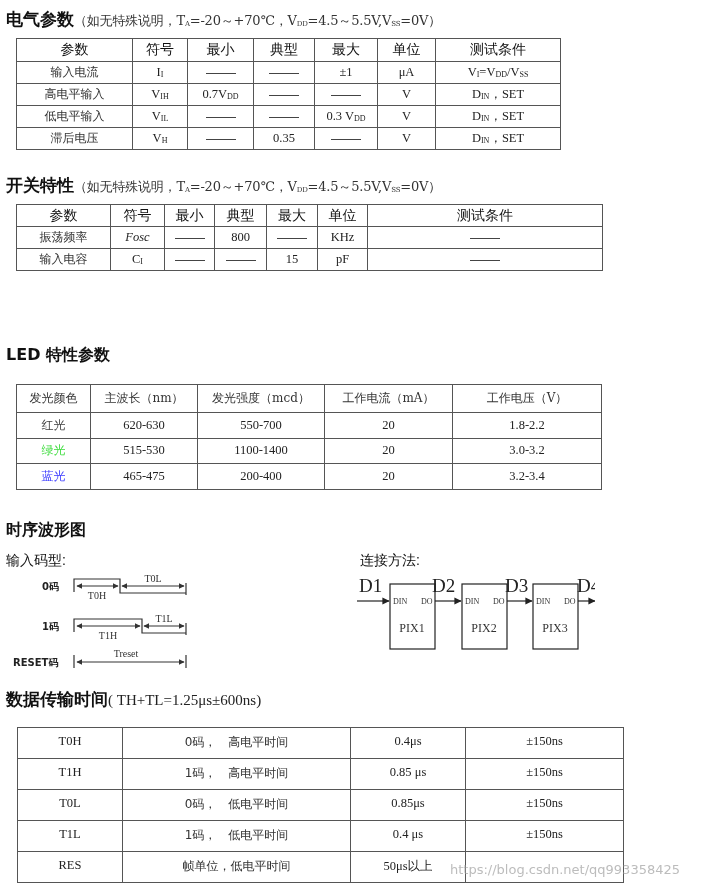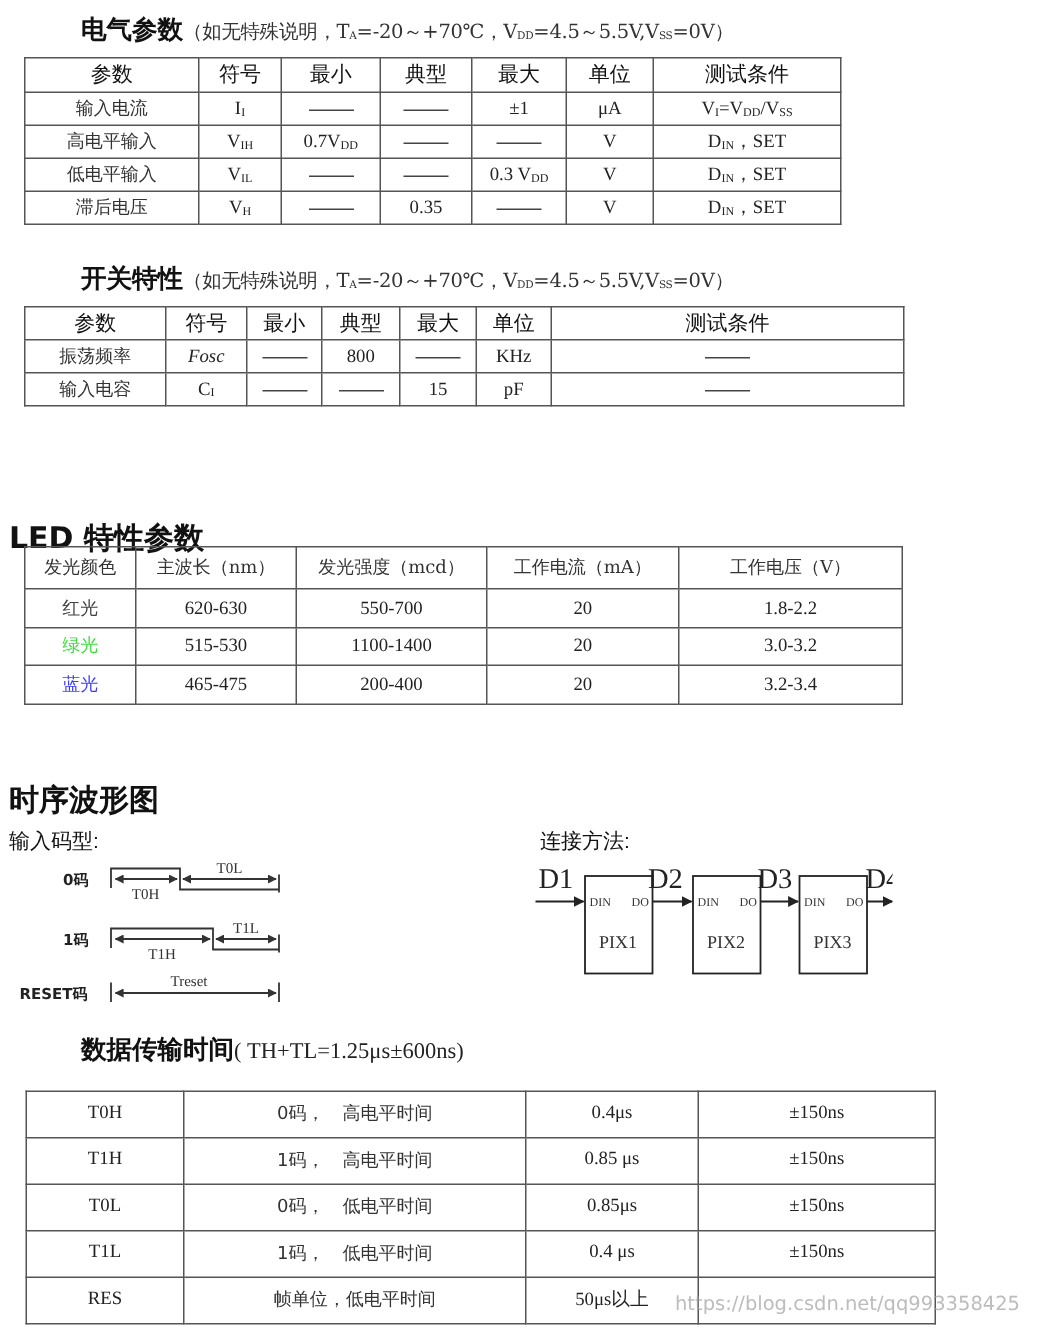--- a/index.html
+++ b/index.html
@@ -1,19 +1,19 @@
 <!DOCTYPE html>
 <html><head>
   <meta charset="utf-8">
   <style>
     * { box-sizing: border-box; margin: 0; padding: 0; }
     html, body { width: 703px; height: 889px; background: #ffffff; overflow: hidden; }
     body { position: relative; font-family: "Liberation Serif", "DejaVu Serif", serif; color: #222; }
 
-    .heading { position: absolute; left: 6px; white-space: nowrap; margin-left: 48px; }
+    .heading { position: absolute; left: 6px; white-space: nowrap; }
     .heading .bold { font-family: "DejaVu Sans", sans-serif; font-weight: bold; font-size: 17px; color: #111; }
     .heading .cond { font-family: "DejaVu Serif", serif; font-size: 13px; color: #333; letter-spacing: -0.2px; }
     .heading .cond sub { font-size: 7px; vertical-align: -1px; }
     .heading .note { font-family: "Liberation Serif", serif; font-size: 15px; color: #222; }
 
     table.grid { position: absolute; border-collapse: collapse; table-layout: fixed; }
     table.grid td { border: 1px solid #555; text-align: center; vertical-align: middle; padding: 0; white-space: nowrap; overflow: hidden; }
     table.grid tr.hdr td { font-family: Liberation Sans, sans-serif; font-size: 14px; color: #111; }
     table.grid td { font-size: 12.5px; }
     td .cjk { font-family: "DejaVu Sans", sans-serif; font-size: 12px; color: #333; }
@@ -24,28 +24,28 @@
     #t1 tr.hdr td { height: 23px; }
     #t1 tr.row td { height: 22px; text-align: center; }
 
     #t2 { left: 16px; top: 204px; width: 586px; }
     #t2 tr.hdr td { height: 22px; }
     #t2 tr.row td { height: 22px; }
     #t2 tr.row.tall td { height: 43px; }
     #t2 td.wrap { white-space: normal; line-height: 19px; }
     #t2 td.left { text-align: left; padding-left: 6px; }
 
-    #t3 { left: 16px; top: 364px; width: 585px; }
+    #t3 { left: 16px; top: 384px; width: 585px; }
     #t3 tr.hdr td { height: 28px; font-family: "DejaVu Serif", serif; font-size: 12px; color: #333; }
     #t3 tr.row td { height: 25.5px; }
 
     #t4 { left: 17px; top: 727px; width: 606px; }
     #t4 tr.row td { height: 31px; vertical-align: top; padding-top: 6px; }
 
-    .section-title { position: absolute; left: 6px; font-family: "DejaVu Sans", sans-serif; font-weight: bold; font-size: 20px; color: #111; white-space: nowrap; }
+    .section-title { position: absolute; left: 6px; font-family: "DejaVu Sans", sans-serif; font-weight: bold; font-size: 16px; color: #111; white-space: nowrap; }
     .sub-title { position: absolute; font-family: Liberation Sans, sans-serif; font-size: 14px; color: #111; white-space: nowrap; }
 
     .diagram { position: absolute; }
     .watermark { position: absolute; left: 450px; top: 862px; font-family: "DejaVu Sans", sans-serif; font-size: 13px; color: rgba(160,160,160,0.7); white-space: nowrap; }
   </style>
 </head>
 <body>
 
 <div class="heading" style="top:8px;">
   <span class="bold">电气参数</span><span class="cond"><span>（如无特殊说明，T</span><sub>A</sub><span>=-20～+70℃，V</span><sub>DD</sub><span>=4.5～5.5V,V</span><sub>SS</sub><span>=0V）</span></span>

